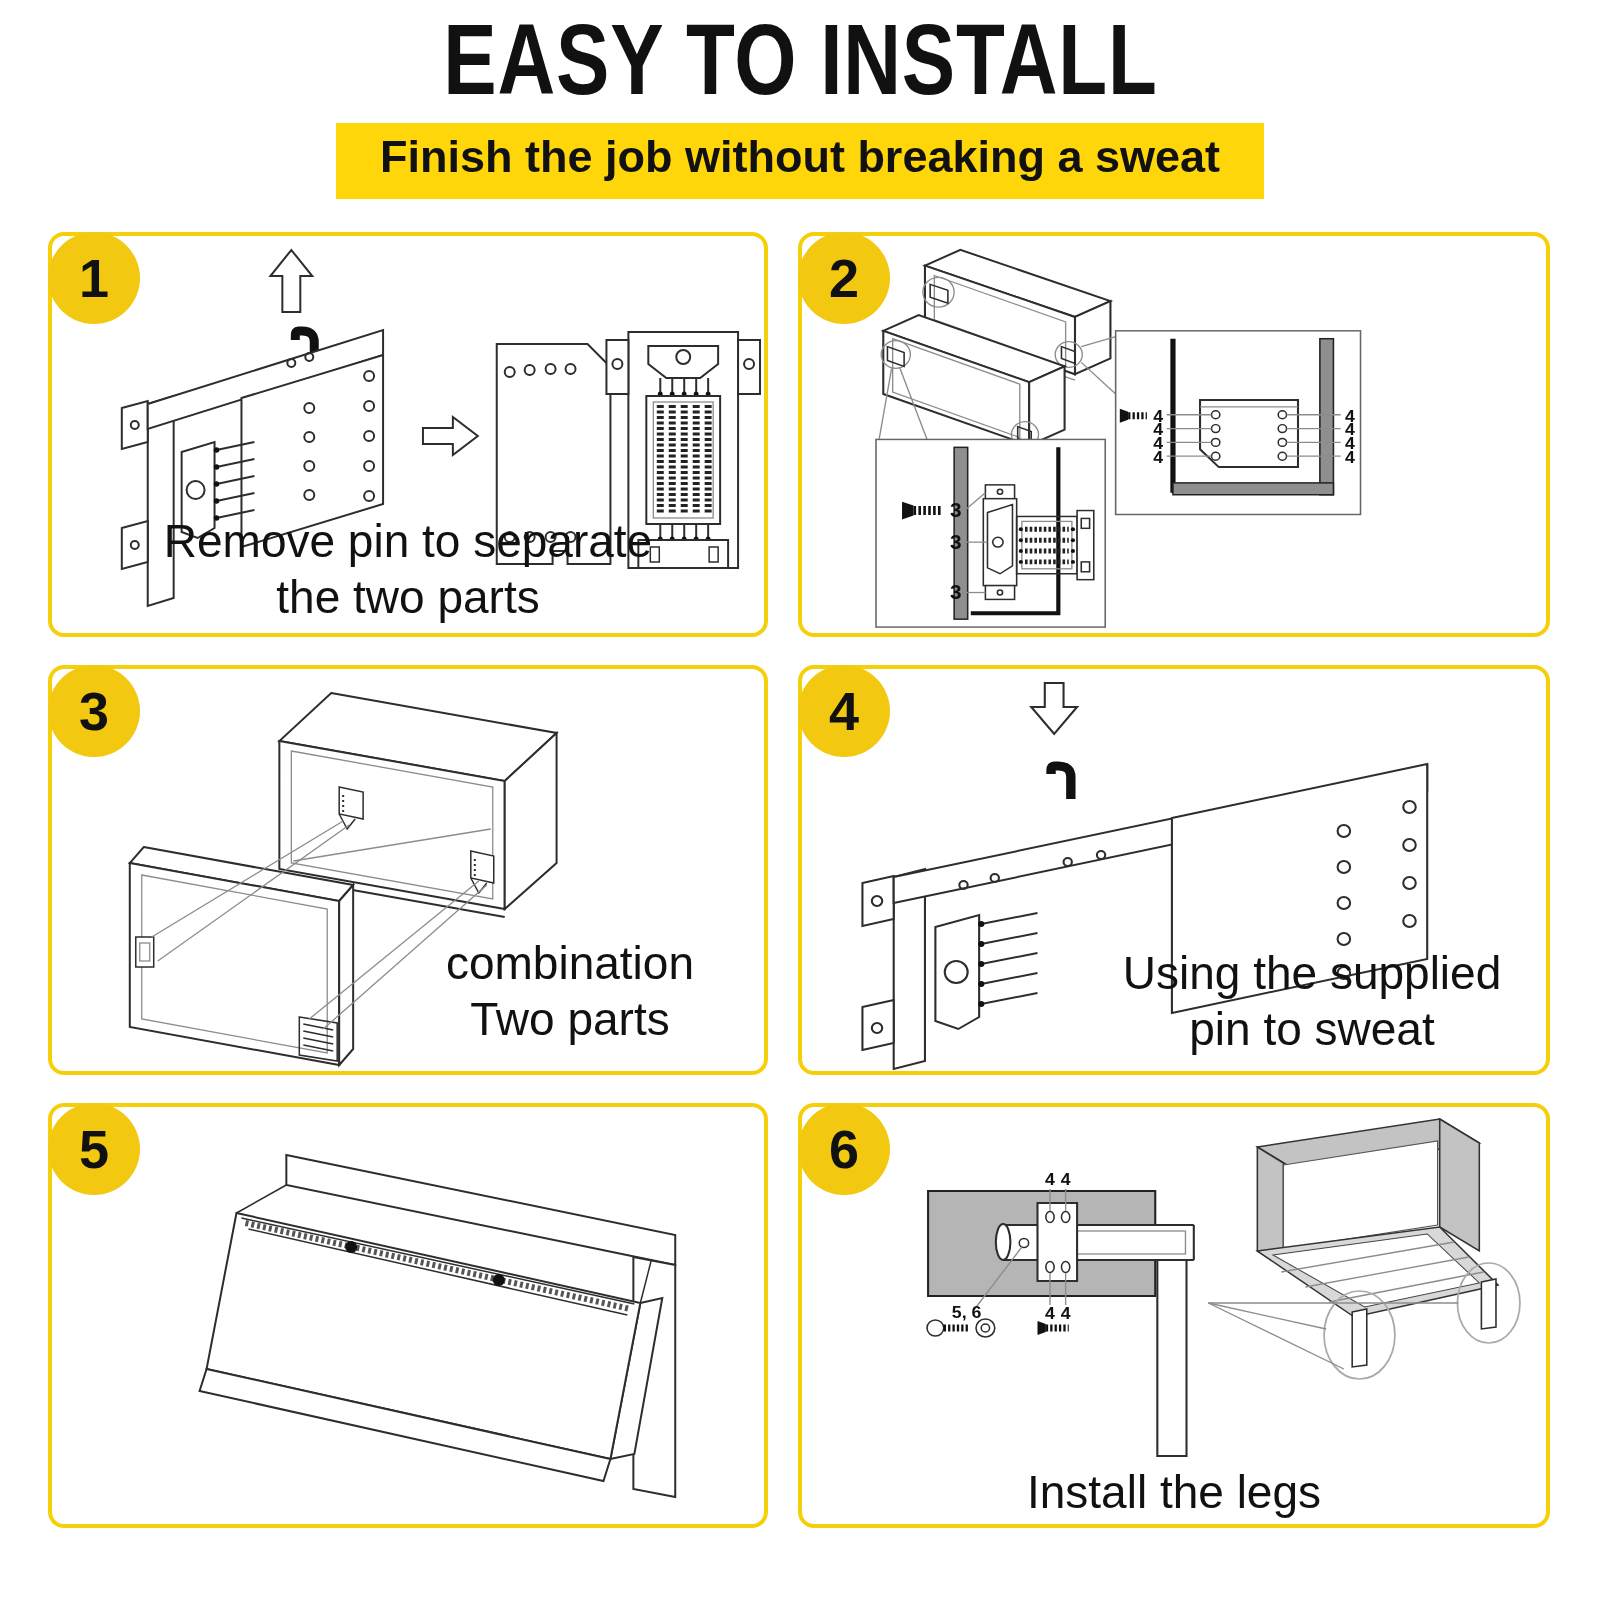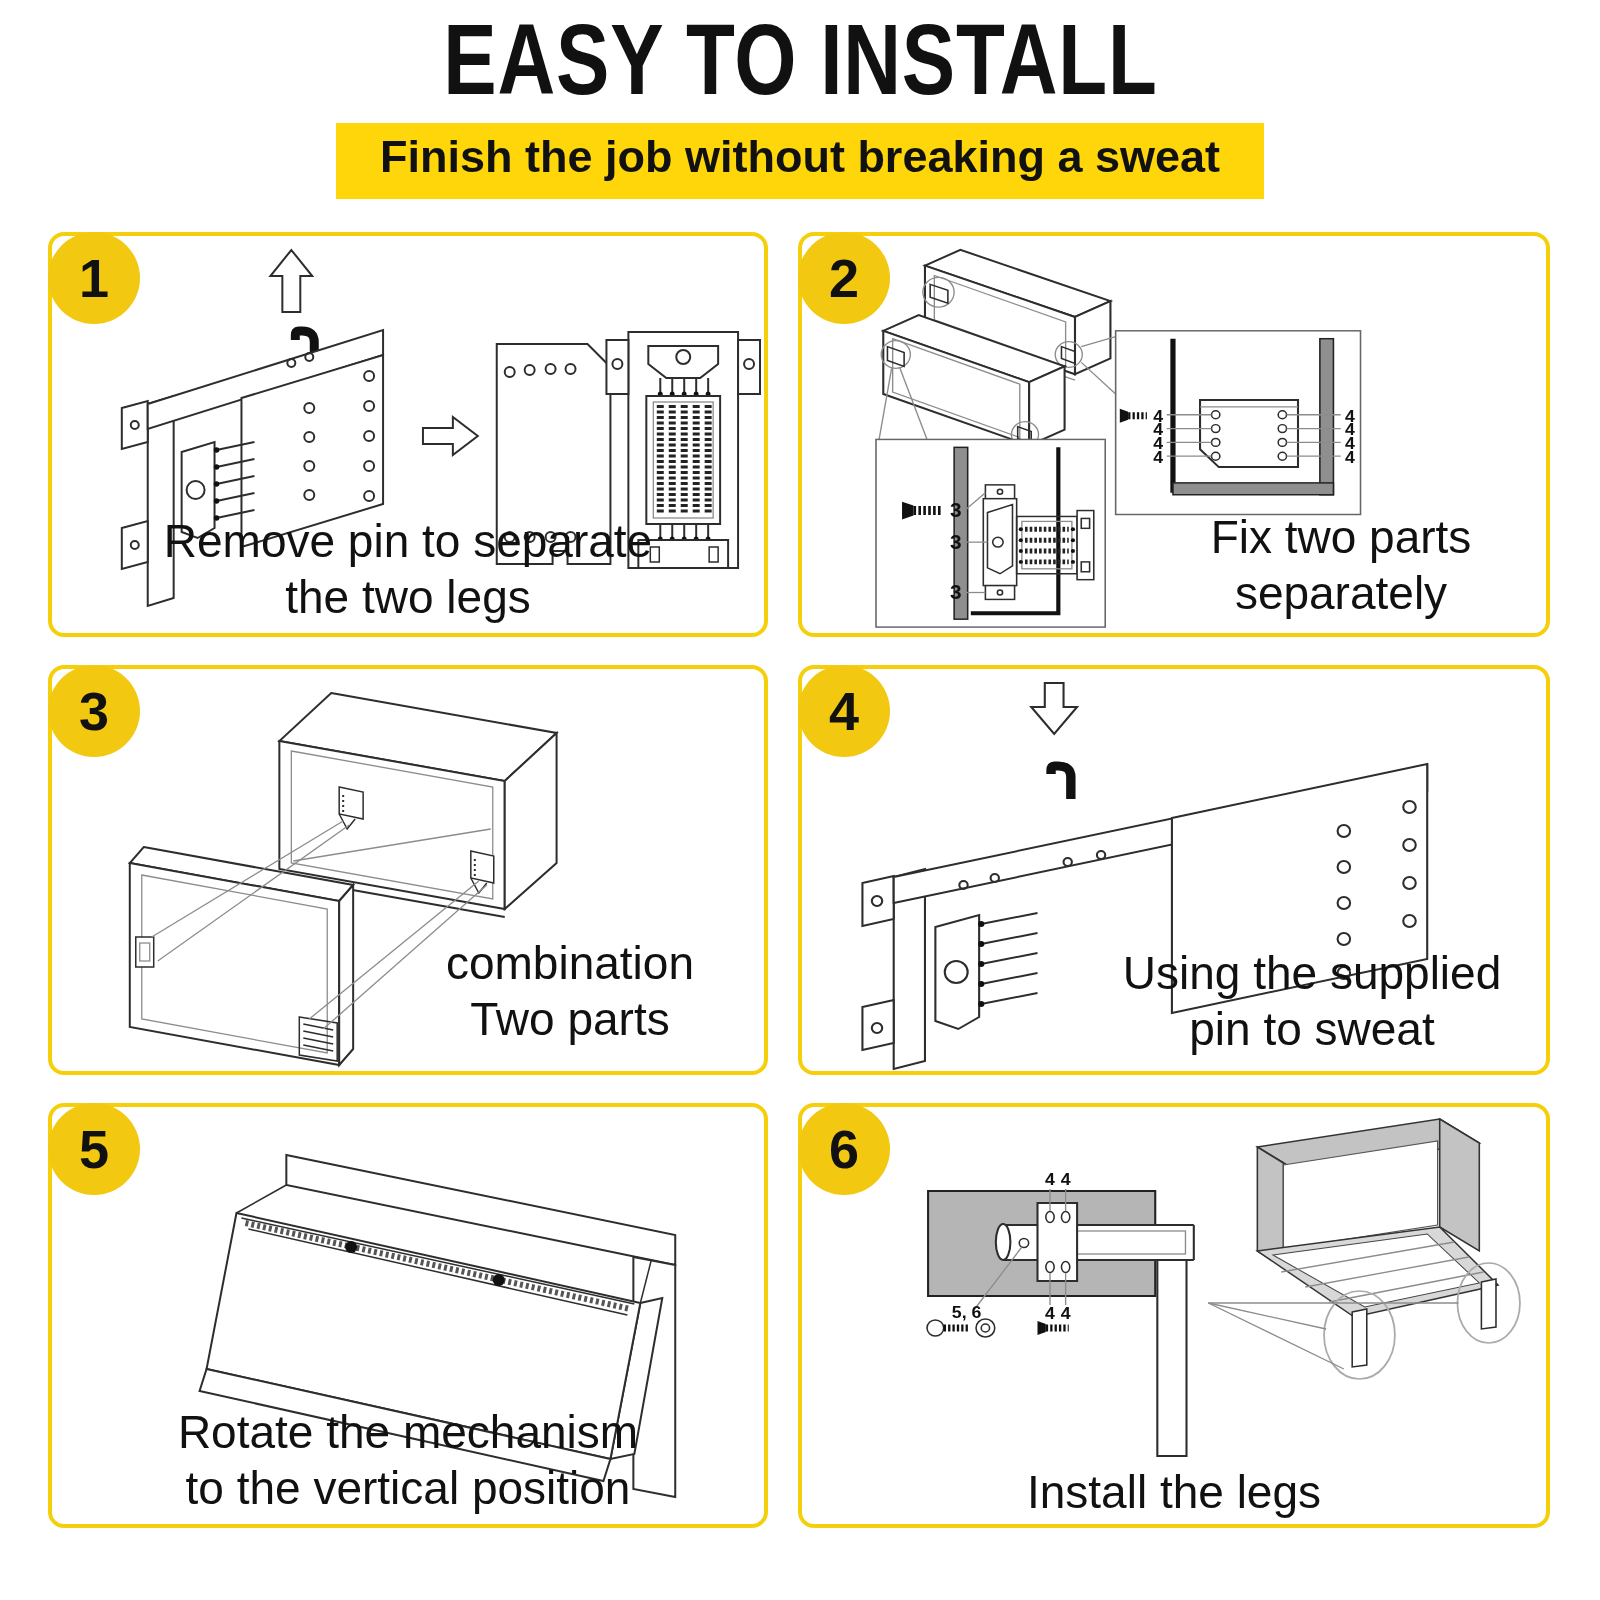--- a/index.html
+++ b/index.html
@@ -149,21 +149,21 @@
           <rect class="wf" x="588" y="304" width="90" height="28"></rect>
           <rect class="l15" x="600" y="311" width="9" height="15"></rect>
           <rect class="l15" x="659" y="311" width="9" height="15"></rect>
         </g>
       </svg>
       <div class="badge">
           <span>1</span>
         </div>
       <div class="caption cap-center">
         <div>Remove pin to separate</div>
-        <div>the two legs</div>
+        <div>the two parts</div>
       </div>
     </section>
 
     <section class="panel">
       <svg viewBox="0 0 714 402" preserveAspectRatio="none">
         <g>
           <polygon class="wf" points="118,30 152,14 296,66 262,82"></polygon>
           <polygon class="wf" points="118,30 262,82 262,140 118,88"></polygon>
           <polygon class="wf" points="262,82 296,66 296,124 262,140"></polygon>
           <polygon class="tn" points="127,40 253,87 253,132 127,85"></polygon>
@@ -261,24 +261,20 @@
           <text class="lbl-s" x="521" y="230">4</text>
           <line class="tn" x1="465" y1="181" x2="517" y2="181"></line>
             <line class="tn" x1="465" y1="195" x2="517" y2="195"></line>
           <line class="tn" x1="465" y1="209" x2="517" y2="209"></line>
             <line class="tn" x1="465" y1="223" x2="517" y2="223"></line>
         </g>
       </svg>
       <div class="badge">
           <span>2</span>
         </div>
-      <div class="caption cap-p2">
-        <div>Fix two parts</div>
-        <div>separately</div>
-      </div>
     </section>
 
     <section class="panel">
       <svg viewBox="0 0 714 402" preserveAspectRatio="none">
         <g>
           <polygon class="wf" points="280,24 506,64 454,112 228,72"></polygon>
           <polygon class="wf" points="228,72 454,112 454,240 228,200"></polygon>
           <polygon class="wf" points="454,112 506,64 506,194 454,240"></polygon>
           <polygon class="tn" points="240,82 442,118 442,230 240,194"></polygon>
           <line class="tn" x1="242" y1="192" x2="440" y2="160"></line>
@@ -386,24 +382,20 @@
           <line class="l15" x1="190" y1="111" x2="584" y2="197"></line>
           <line x1="194" y1="116" x2="580" y2="202" stroke="#555" stroke-width="6" stroke-dasharray="3 3"></line>
           <line class="l15" x1="197" y1="122" x2="577" y2="208"></line>
           <circle class="bk" cx="300" cy="140" r="6"></circle>
           <circle class="bk" cx="448" cy="173" r="6"></circle>
         </g>
       </svg>
       <div class="badge">
           <span>5</span>
         </div>
-      <div class="caption cap-center">
-        <div>Rotate the mechanism</div>
-        <div>to the vertical position</div>
-      </div>
     </section>
 
     <section class="panel">
       <svg viewBox="0 0 714 417" preserveAspectRatio="none">
         <g>
           <rect x="121" y="84" width="218" height="105" fill="#b5b5b5" stroke="#222" stroke-width="2"></rect>
           <rect x="193" y="118" width="183" height="35" fill="#fff"></rect>
           <line class="ln" x1="193" y1="118" x2="376" y2="118"></line>
           <line class="ln" x1="193" y1="153" x2="376" y2="153"></line>
           <line class="ln" x1="376" y1="118" x2="376" y2="153"></line>

